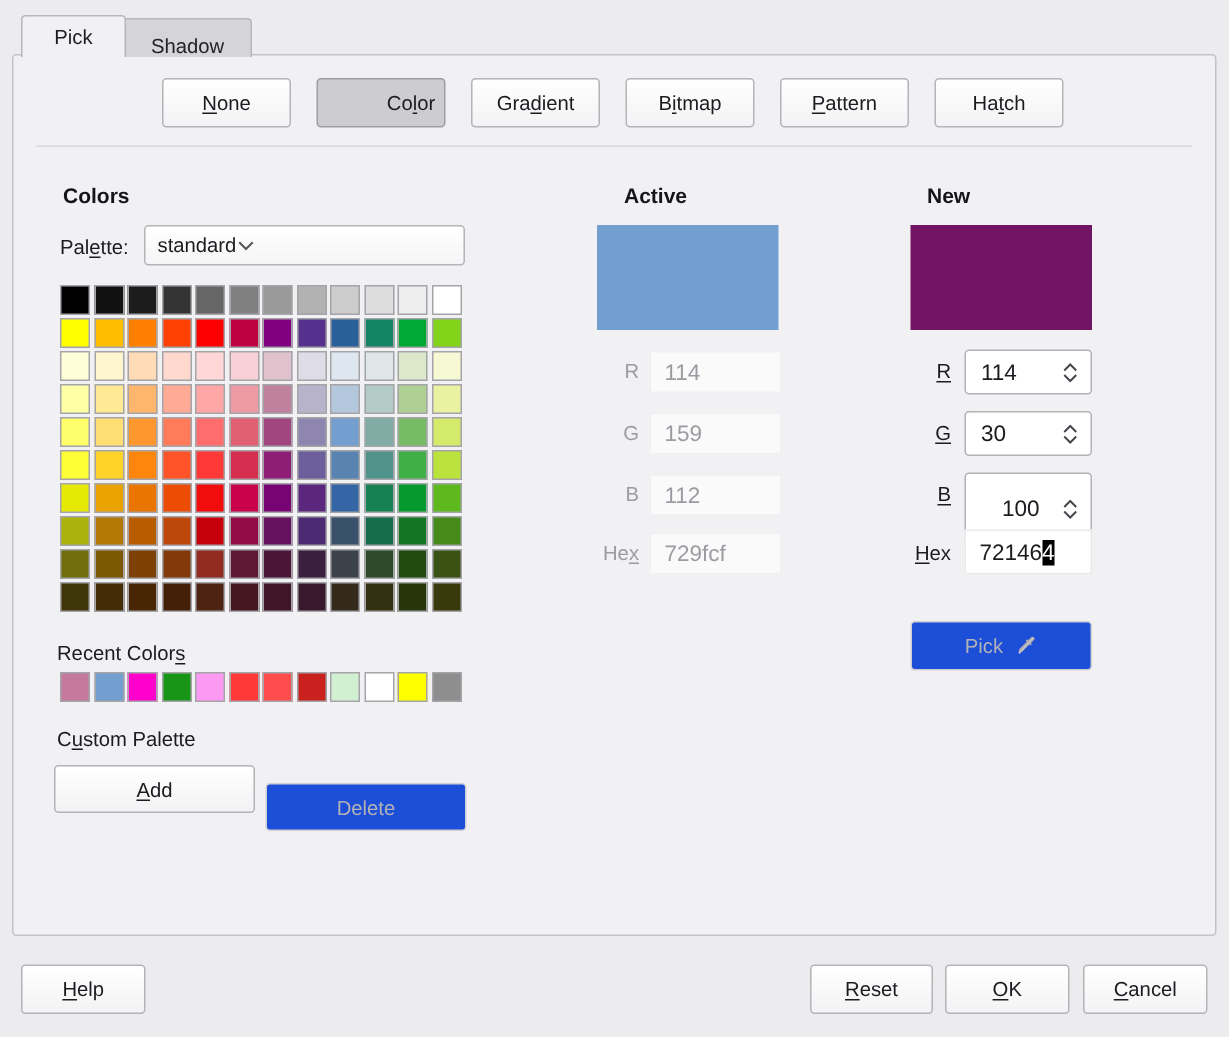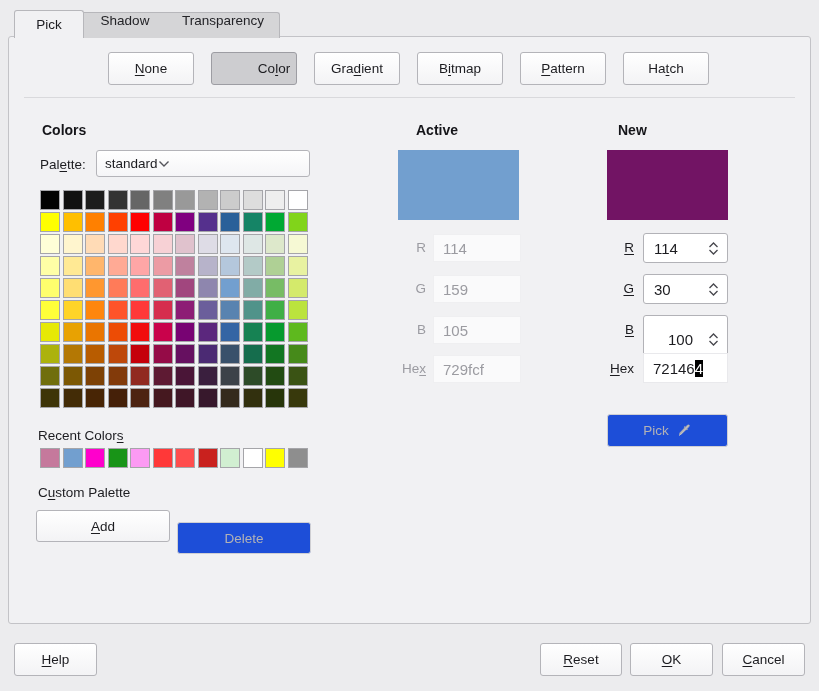--- a/index.html
+++ b/index.html
@@ -18,21 +18,21 @@
     left:14px;top:10px;width:68px;height:27px;z-index:3;
     background:#f1f1f3;border:1px solid #b7b7bb;border-bottom:none;
     border-radius:3px 3px 0 0;
     display:flex;align-items:center;justify-content:center;
   }
   .tab-inactive-group{
     left:82px;top:12px;height:25px;z-index:2;display:flex;
     background:#d5d5d7;border:1px solid #b7b7bb;border-bottom:none;
     border-radius:0 3px 0 0;
   }
-  .tab-inactive{display:flex;align-items:flex-start;justify-content:center;height:100%;color:#232327;}
+  .tab-inactive{display:flex;align-items:flex-end;justify-content:center;height:100%;color:#232327;}
   .tab-shadow{width:84px;}
   .tab-transparency{width:112px;}
 
   
   .frame{
     left:8px;top:36px;width:801px;height:586px;
     background:#f1f1f3;border:1px solid #c3c3c7;border-radius:3px;z-index:1;
   }
 
   
@@ -95,23 +95,20 @@
 </style>
 </head>
 <body>
 
 <div class="abs tab-active">
   <span>Pick</span>
 </div>
 <div class="abs tab-inactive-group">
   <div class="tab-inactive tab-shadow">
     <span>Shadow</span>
-  </div>
-  <div class="tab-inactive tab-transparency">
-    <span>Transparency</span>
   </div>
 </div>
 
 <div class="abs frame"></div>
 
 <div class="abs btn fill-btn" style="left:108px;"><u>N</u>one</div>
 <div class="abs btn fill-btn pressed" style="left:211px;padding-left:40px;">Co<u>l</u>or</div>
 <div class="abs btn fill-btn" style="left:314px;">Gra<u>d</u>ient</div>
 <div class="abs btn fill-btn" style="left:417px;">B<u>i</u>tmap</div>
 <div class="abs btn fill-btn" style="left:520px;"><u>P</u>attern</div>
@@ -280,21 +277,21 @@
 <div class="abs section-title" style="left:398px;top:122px;">Active</div>
 <div class="abs swatch-big" style="left:398px;top:150px;background:#729fcf;"></div>
 
 <div class="abs ro-label" style="left:392px;top:240px;width:34px;">R</div>
 <div class="abs ro-field" style="left:433px;top:234px;width:88px;height:28px;">114</div>
 
 <div class="abs ro-label" style="left:392px;top:281px;width:34px;">G</div>
 <div class="abs ro-field" style="left:433px;top:275px;width:88px;height:28px;">159</div>
 
 <div class="abs ro-label" style="left:392px;top:322px;width:34px;">B</div>
-<div class="abs ro-field" style="left:433px;top:316px;width:88px;height:28px;">105</div>
+<div class="abs ro-field" style="left:433px;top:316px;width:88px;height:28px;">112</div>
 
 <div class="abs ro-label" style="left:392px;top:361px;width:34px;">He<u>x</u></div>
 <div class="abs ro-field" style="left:433px;top:355px;width:88px;height:28px;">729fcf</div>
 
 <div class="abs section-title" style="left:600px;top:122px;">New</div>
 <div class="abs swatch-big" style="left:607px;top:150px;background:#721464;"></div>
 
 <div class="abs mn-label" style="left:586px;top:240px;width:48px;"><u>R</u></div>
 <div class="abs spin" style="left:643px;top:233px;width:85px;height:30px;">
   <span>114</span>

